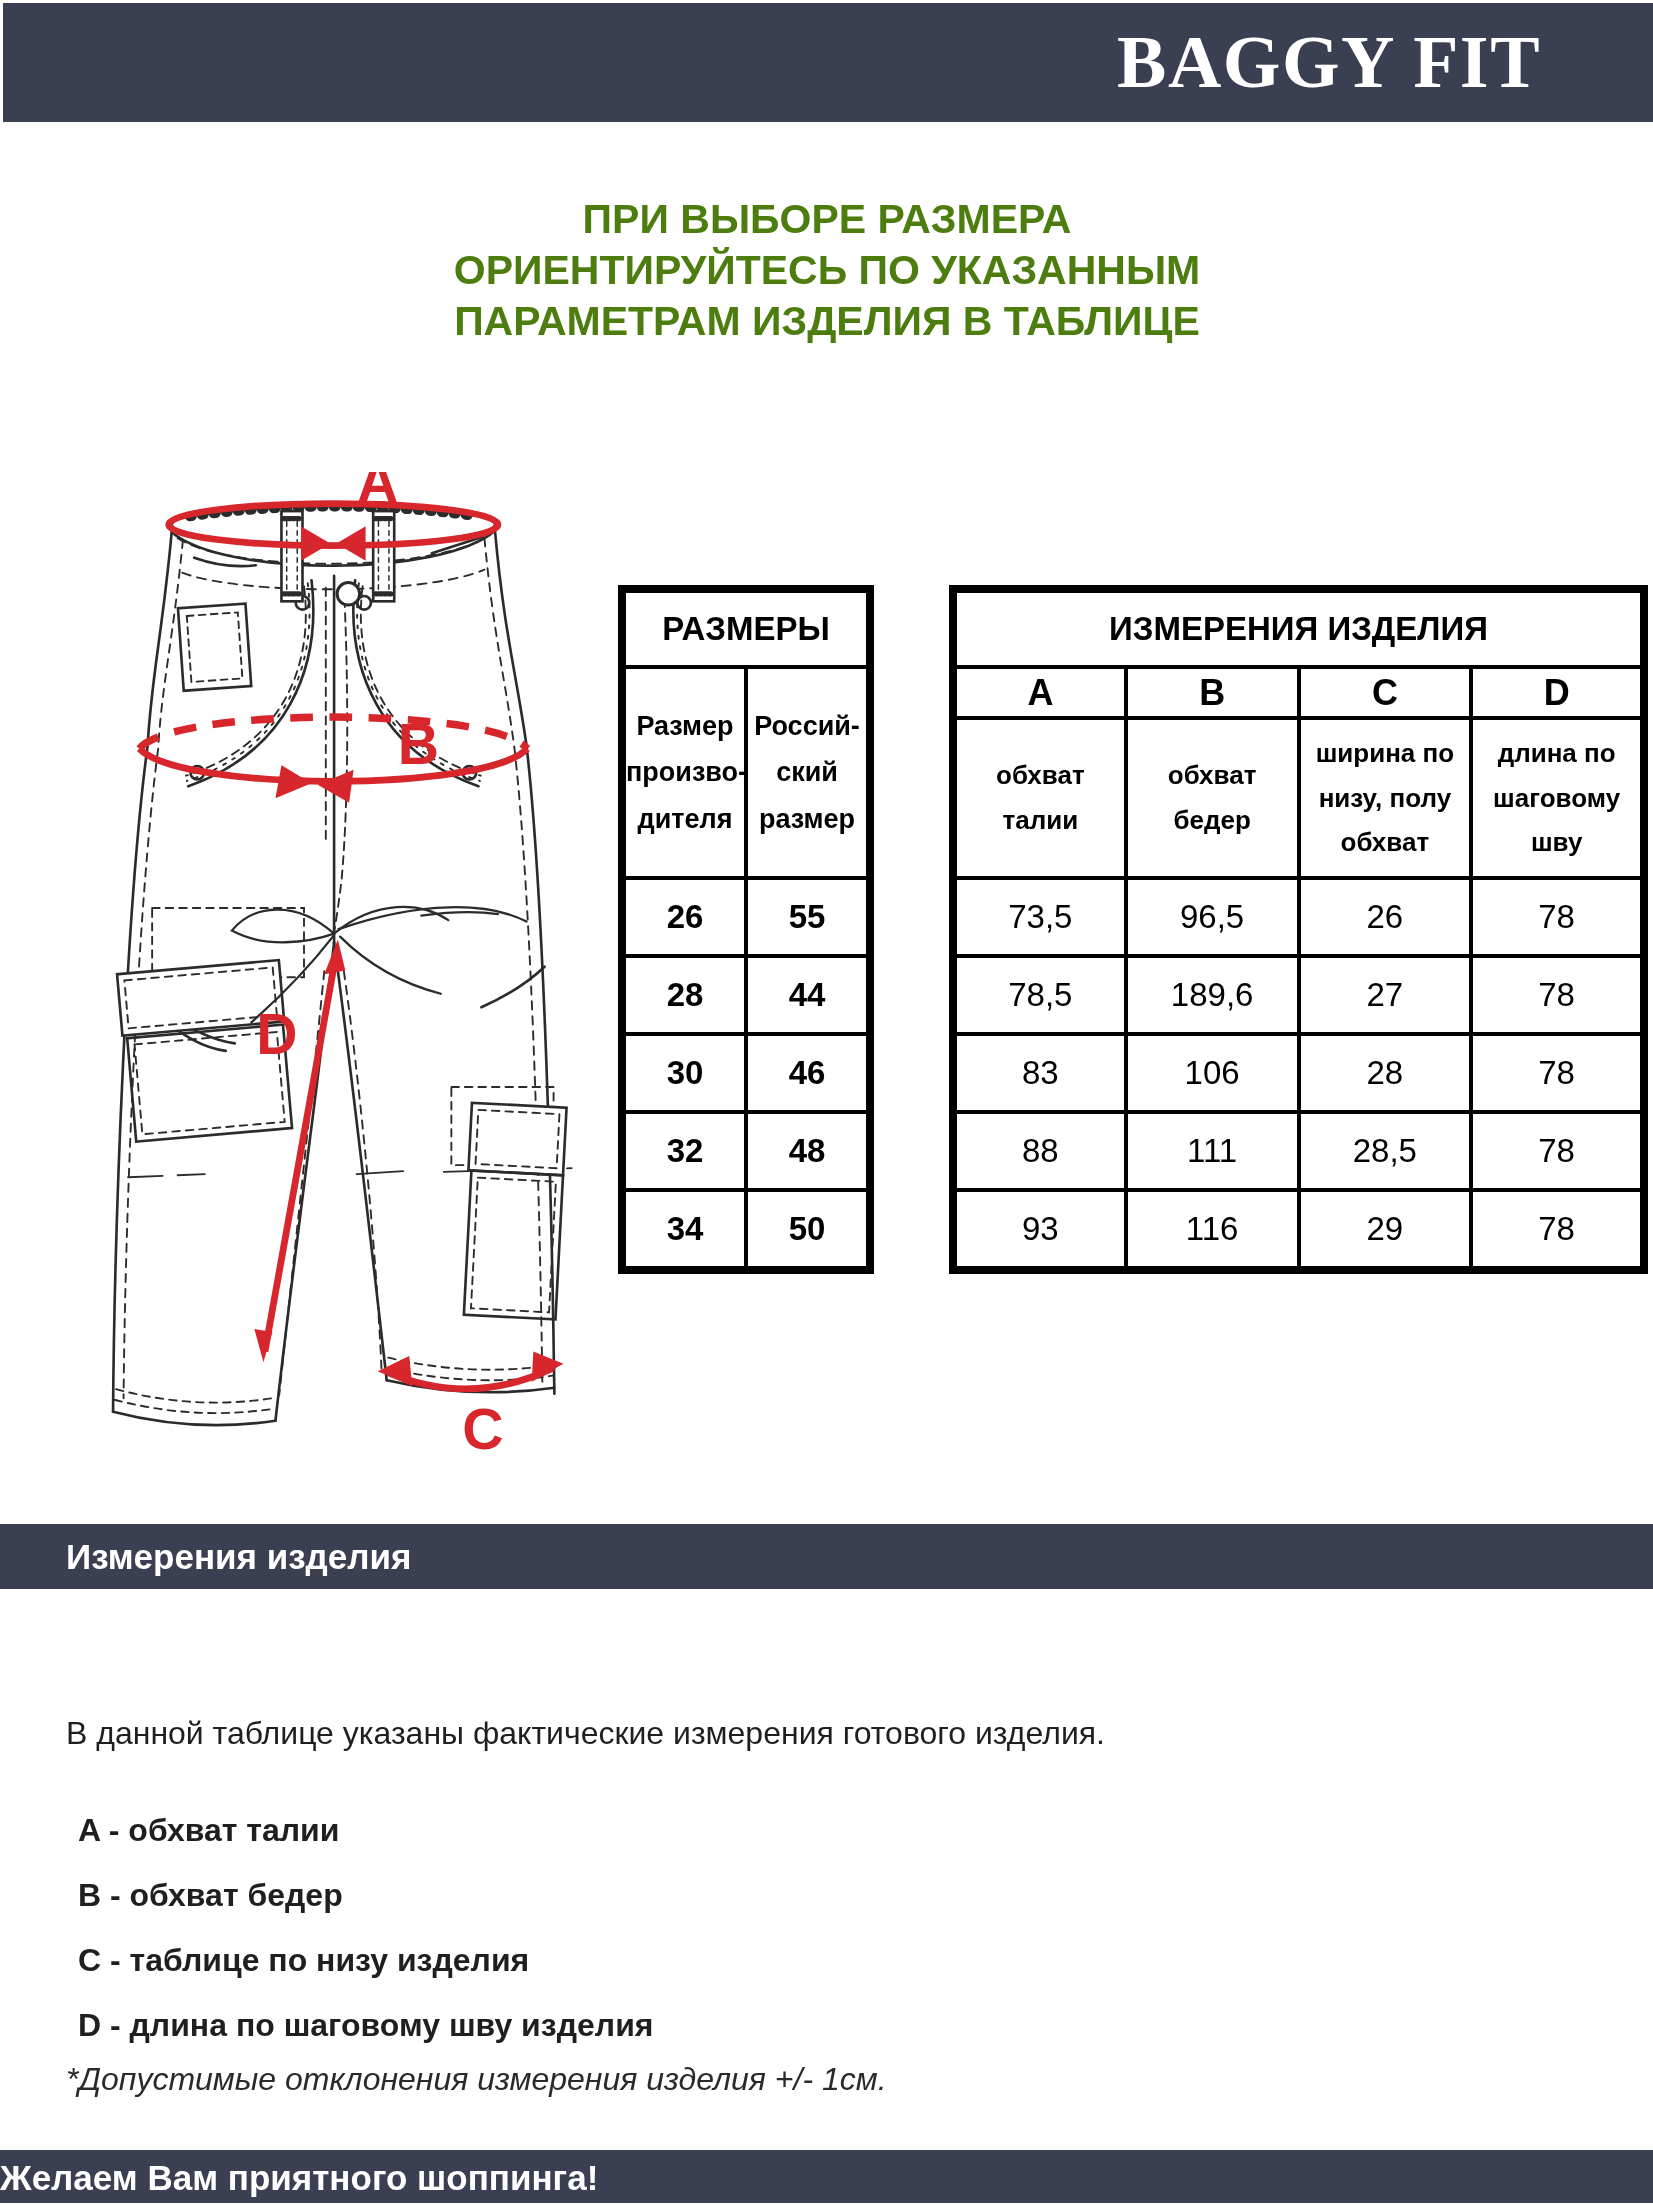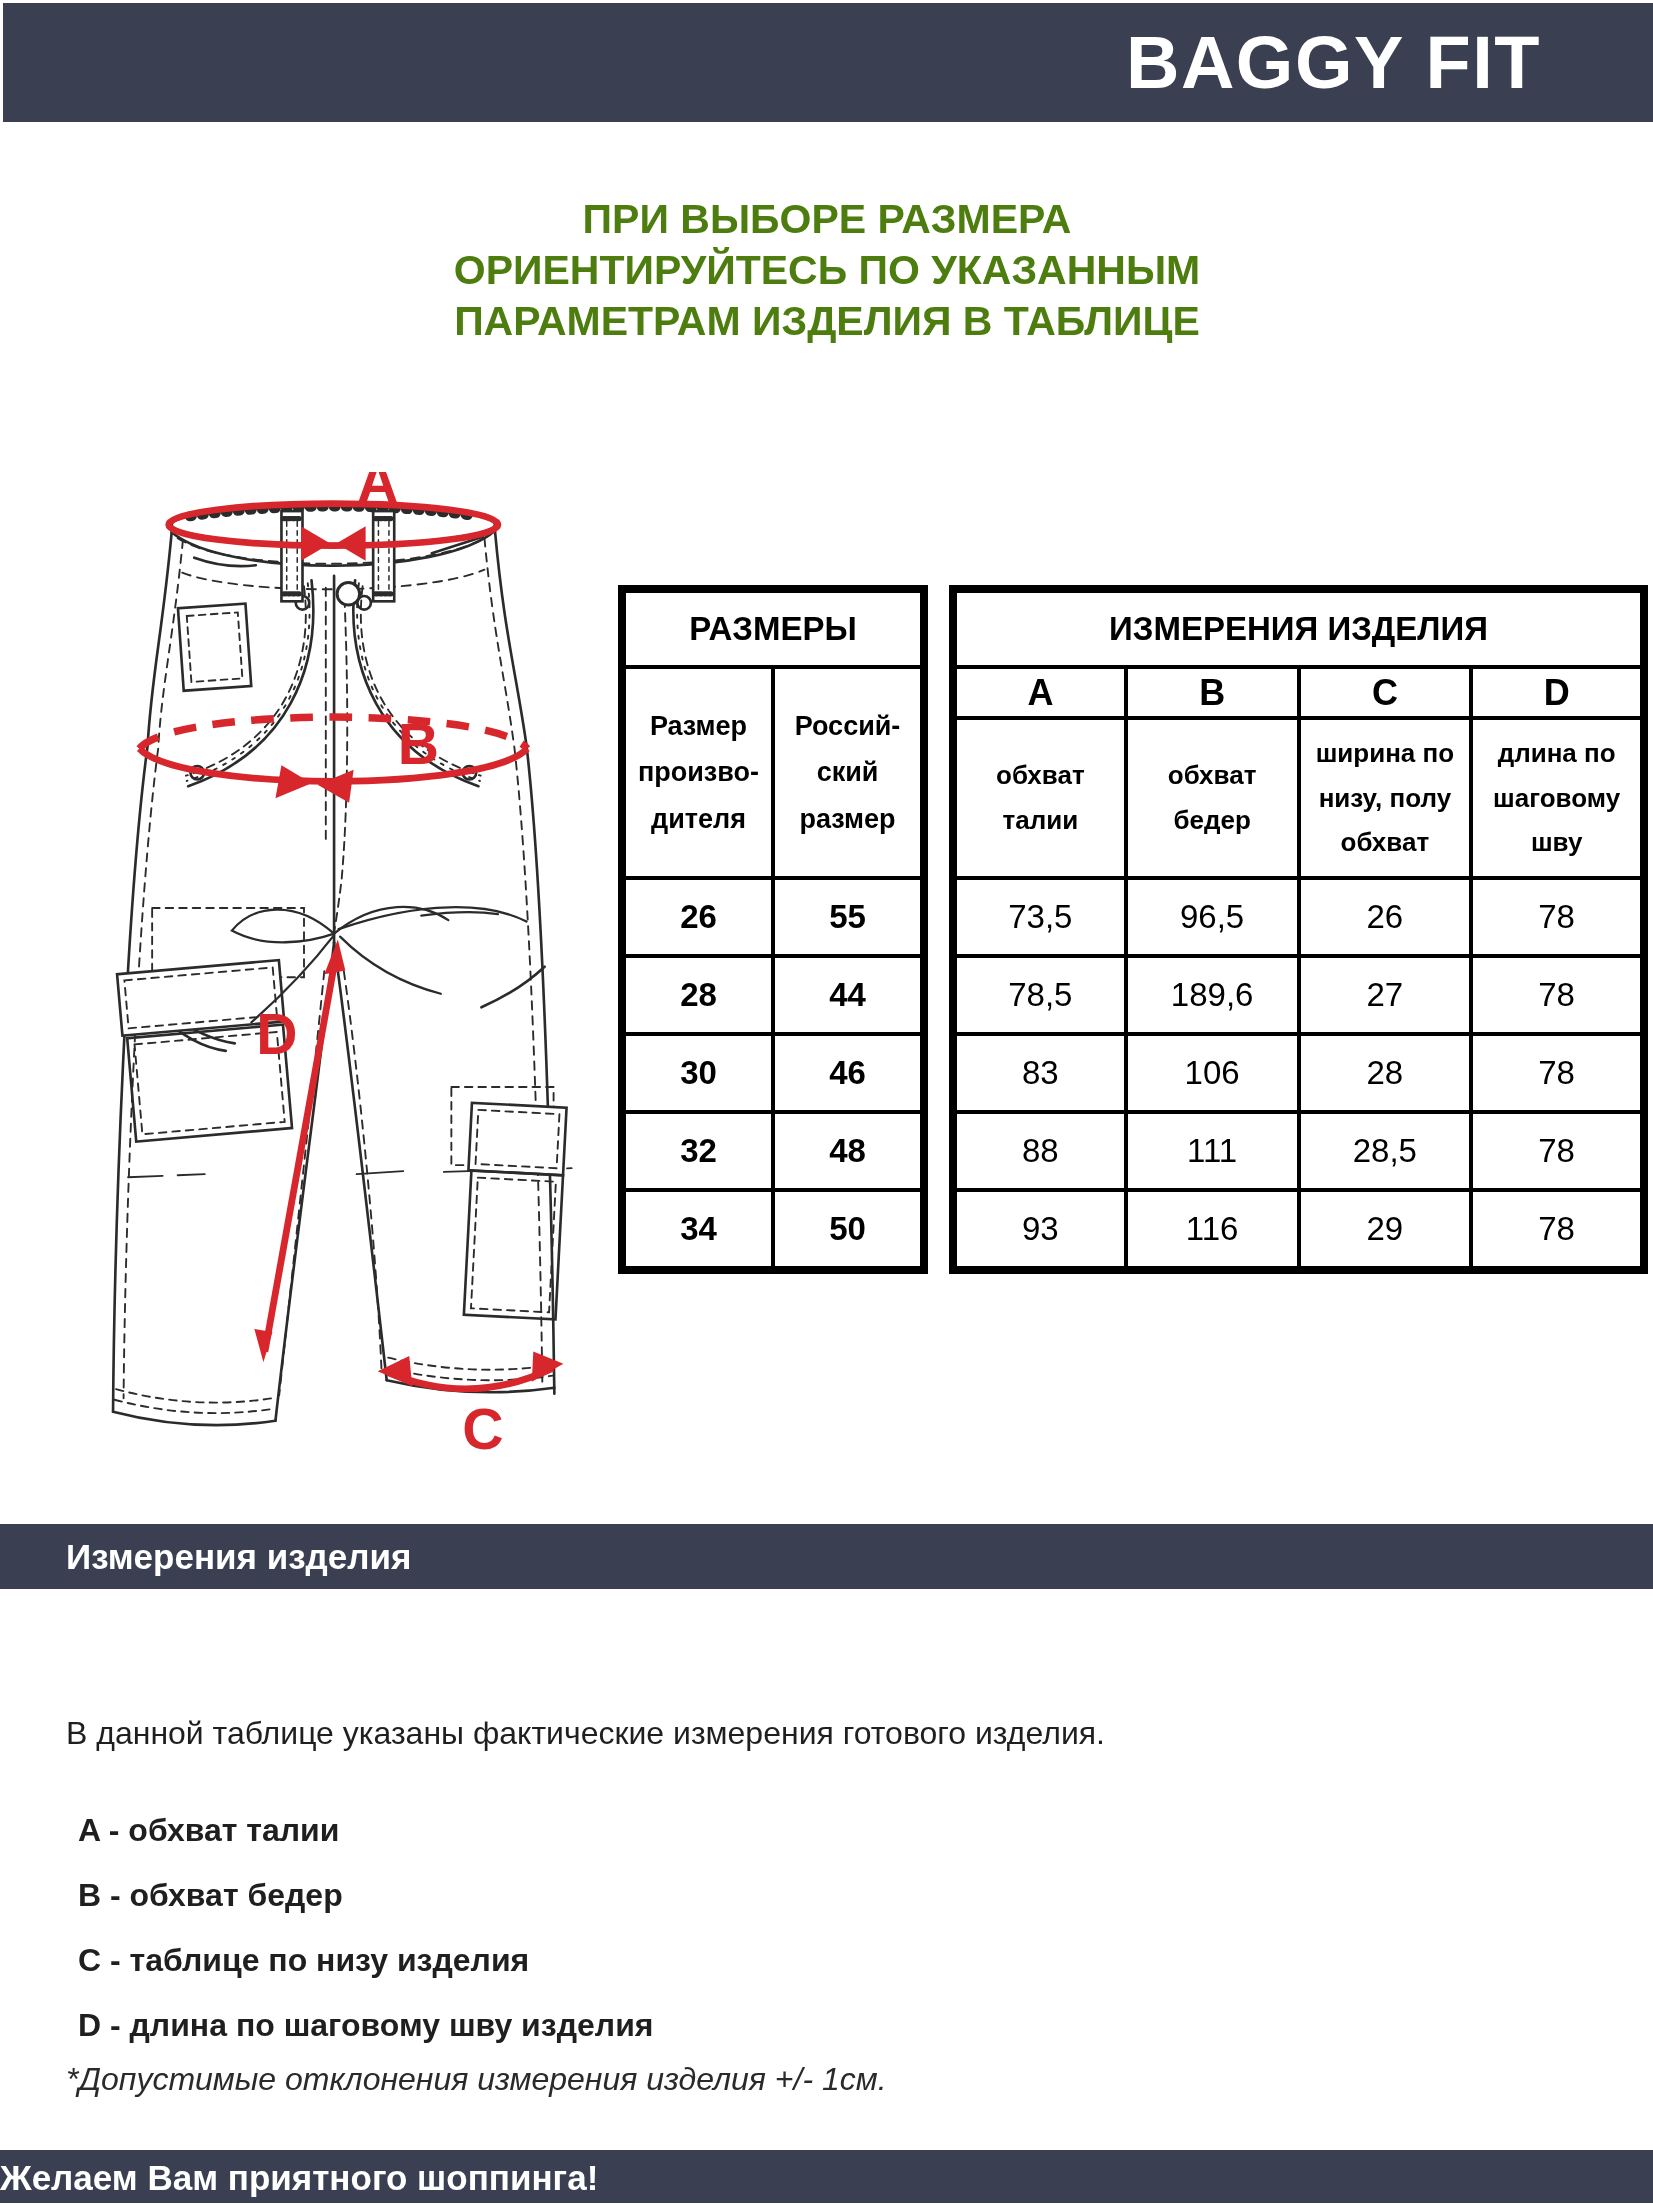--- a/index.html
+++ b/index.html
@@ -9,37 +9,37 @@
     overflow:hidden;
   }
   .abs{position:absolute;}
   
   .topbar{
     top:3px;left:3px;right:0;height:119px;background:#3a4051;
     text-align:right;
   }
   .topbar .brand{
     display:inline-block;line-height:119px;padding-right:113px;
-    font-size:74px;font-weight:bold;color:#ffffff;letter-spacing:1.5px;
+    font-size:74px;font-weight:bold;color:#ffffff;letter-spacing:1.5px;font-family:Liberation Serif, serif;
   }
   
   .intro{
     top:194px;left:0;width:1654px;text-align:center;
     font-size:41px;line-height:51px;font-weight:bold;color:#4d7c0f;
   }
   
   table.sz{
     border-collapse:collapse;table-layout:fixed;background:#fff;
     border:8.3px solid #000;
   }
   table.sz td{
     border:4.5px solid #000;text-align:center;vertical-align:middle;
     padding:0;color:#000;
   }
-  .t-left{left:618px;top:585px;width:310px;}
+  .t-left{left:618px;top:585px;width:256px;}
   .t-right{left:949px;top:585px;width:699px;}
   tr.r-title td{height:72px;font-size:33px;font-weight:bold;}
   tr.r-cols td{height:207px;font-size:27px;font-weight:bold;line-height:1.72;}
   tr.r-letters td{height:47px;font-size:36px;font-weight:bold;}
   tr.r-desc td{height:156px;font-size:26px;font-weight:bold;line-height:1.72;}
   tr.r-data td{height:74px;font-size:33px;}
   .t-left tr.r-data td{font-weight:bold;}
   .t-right tr.r-data td{font-weight:normal;}
   .pre{white-space:pre-line;}
   

